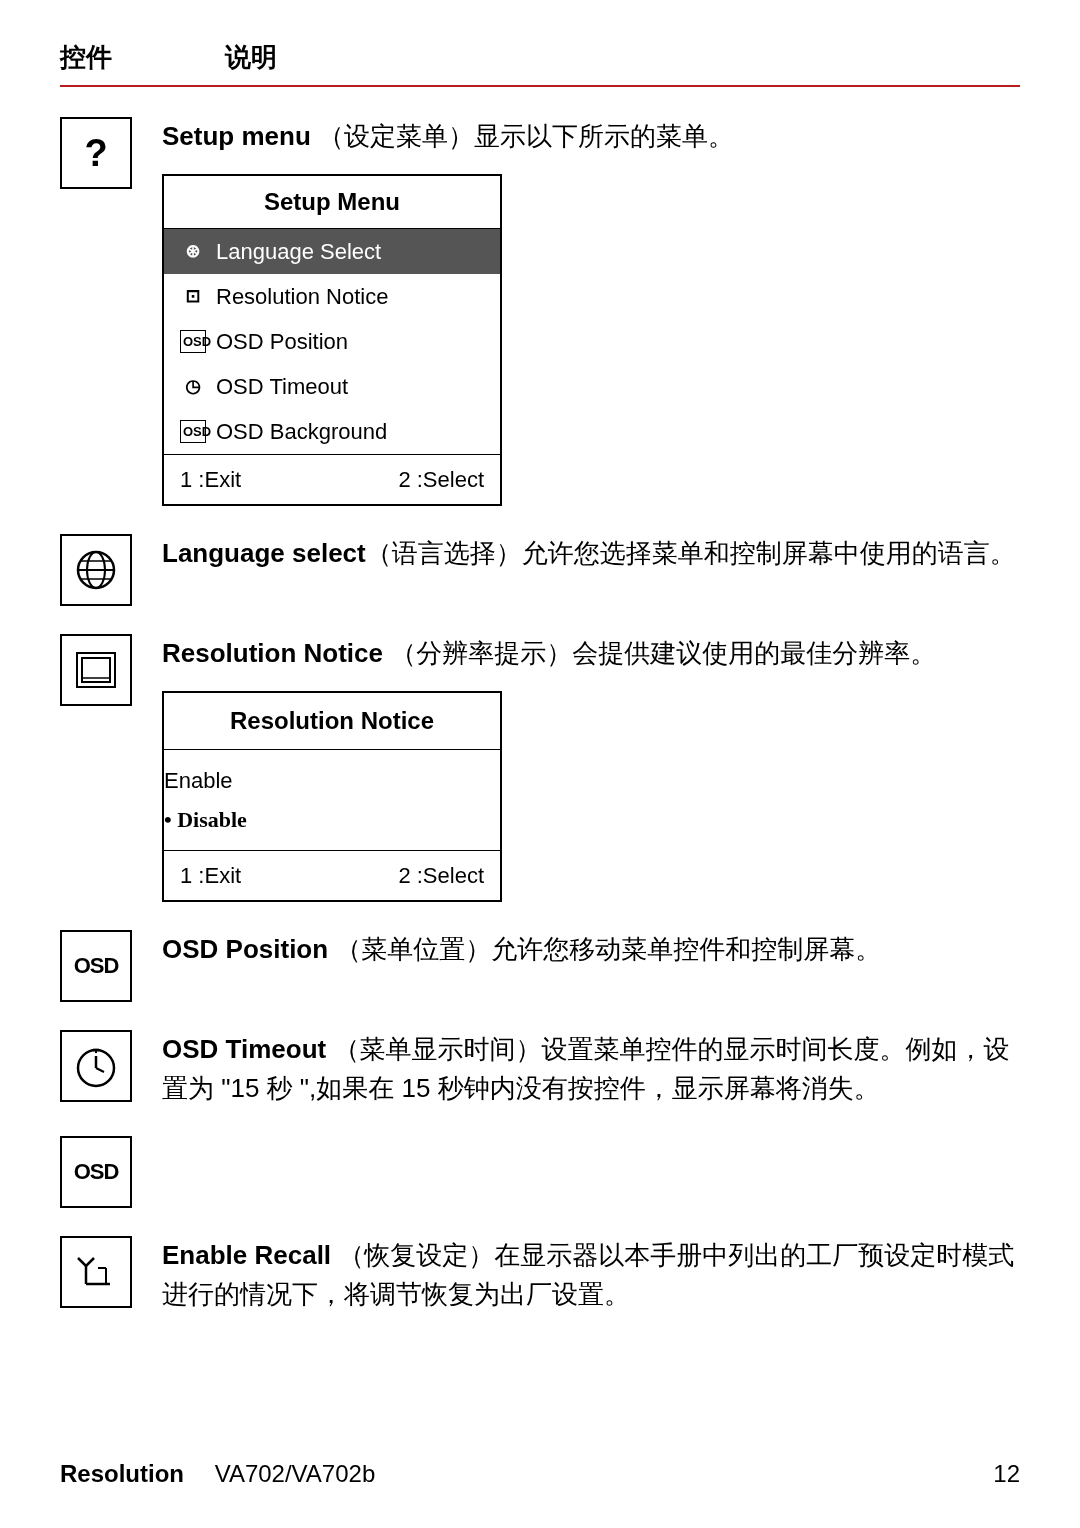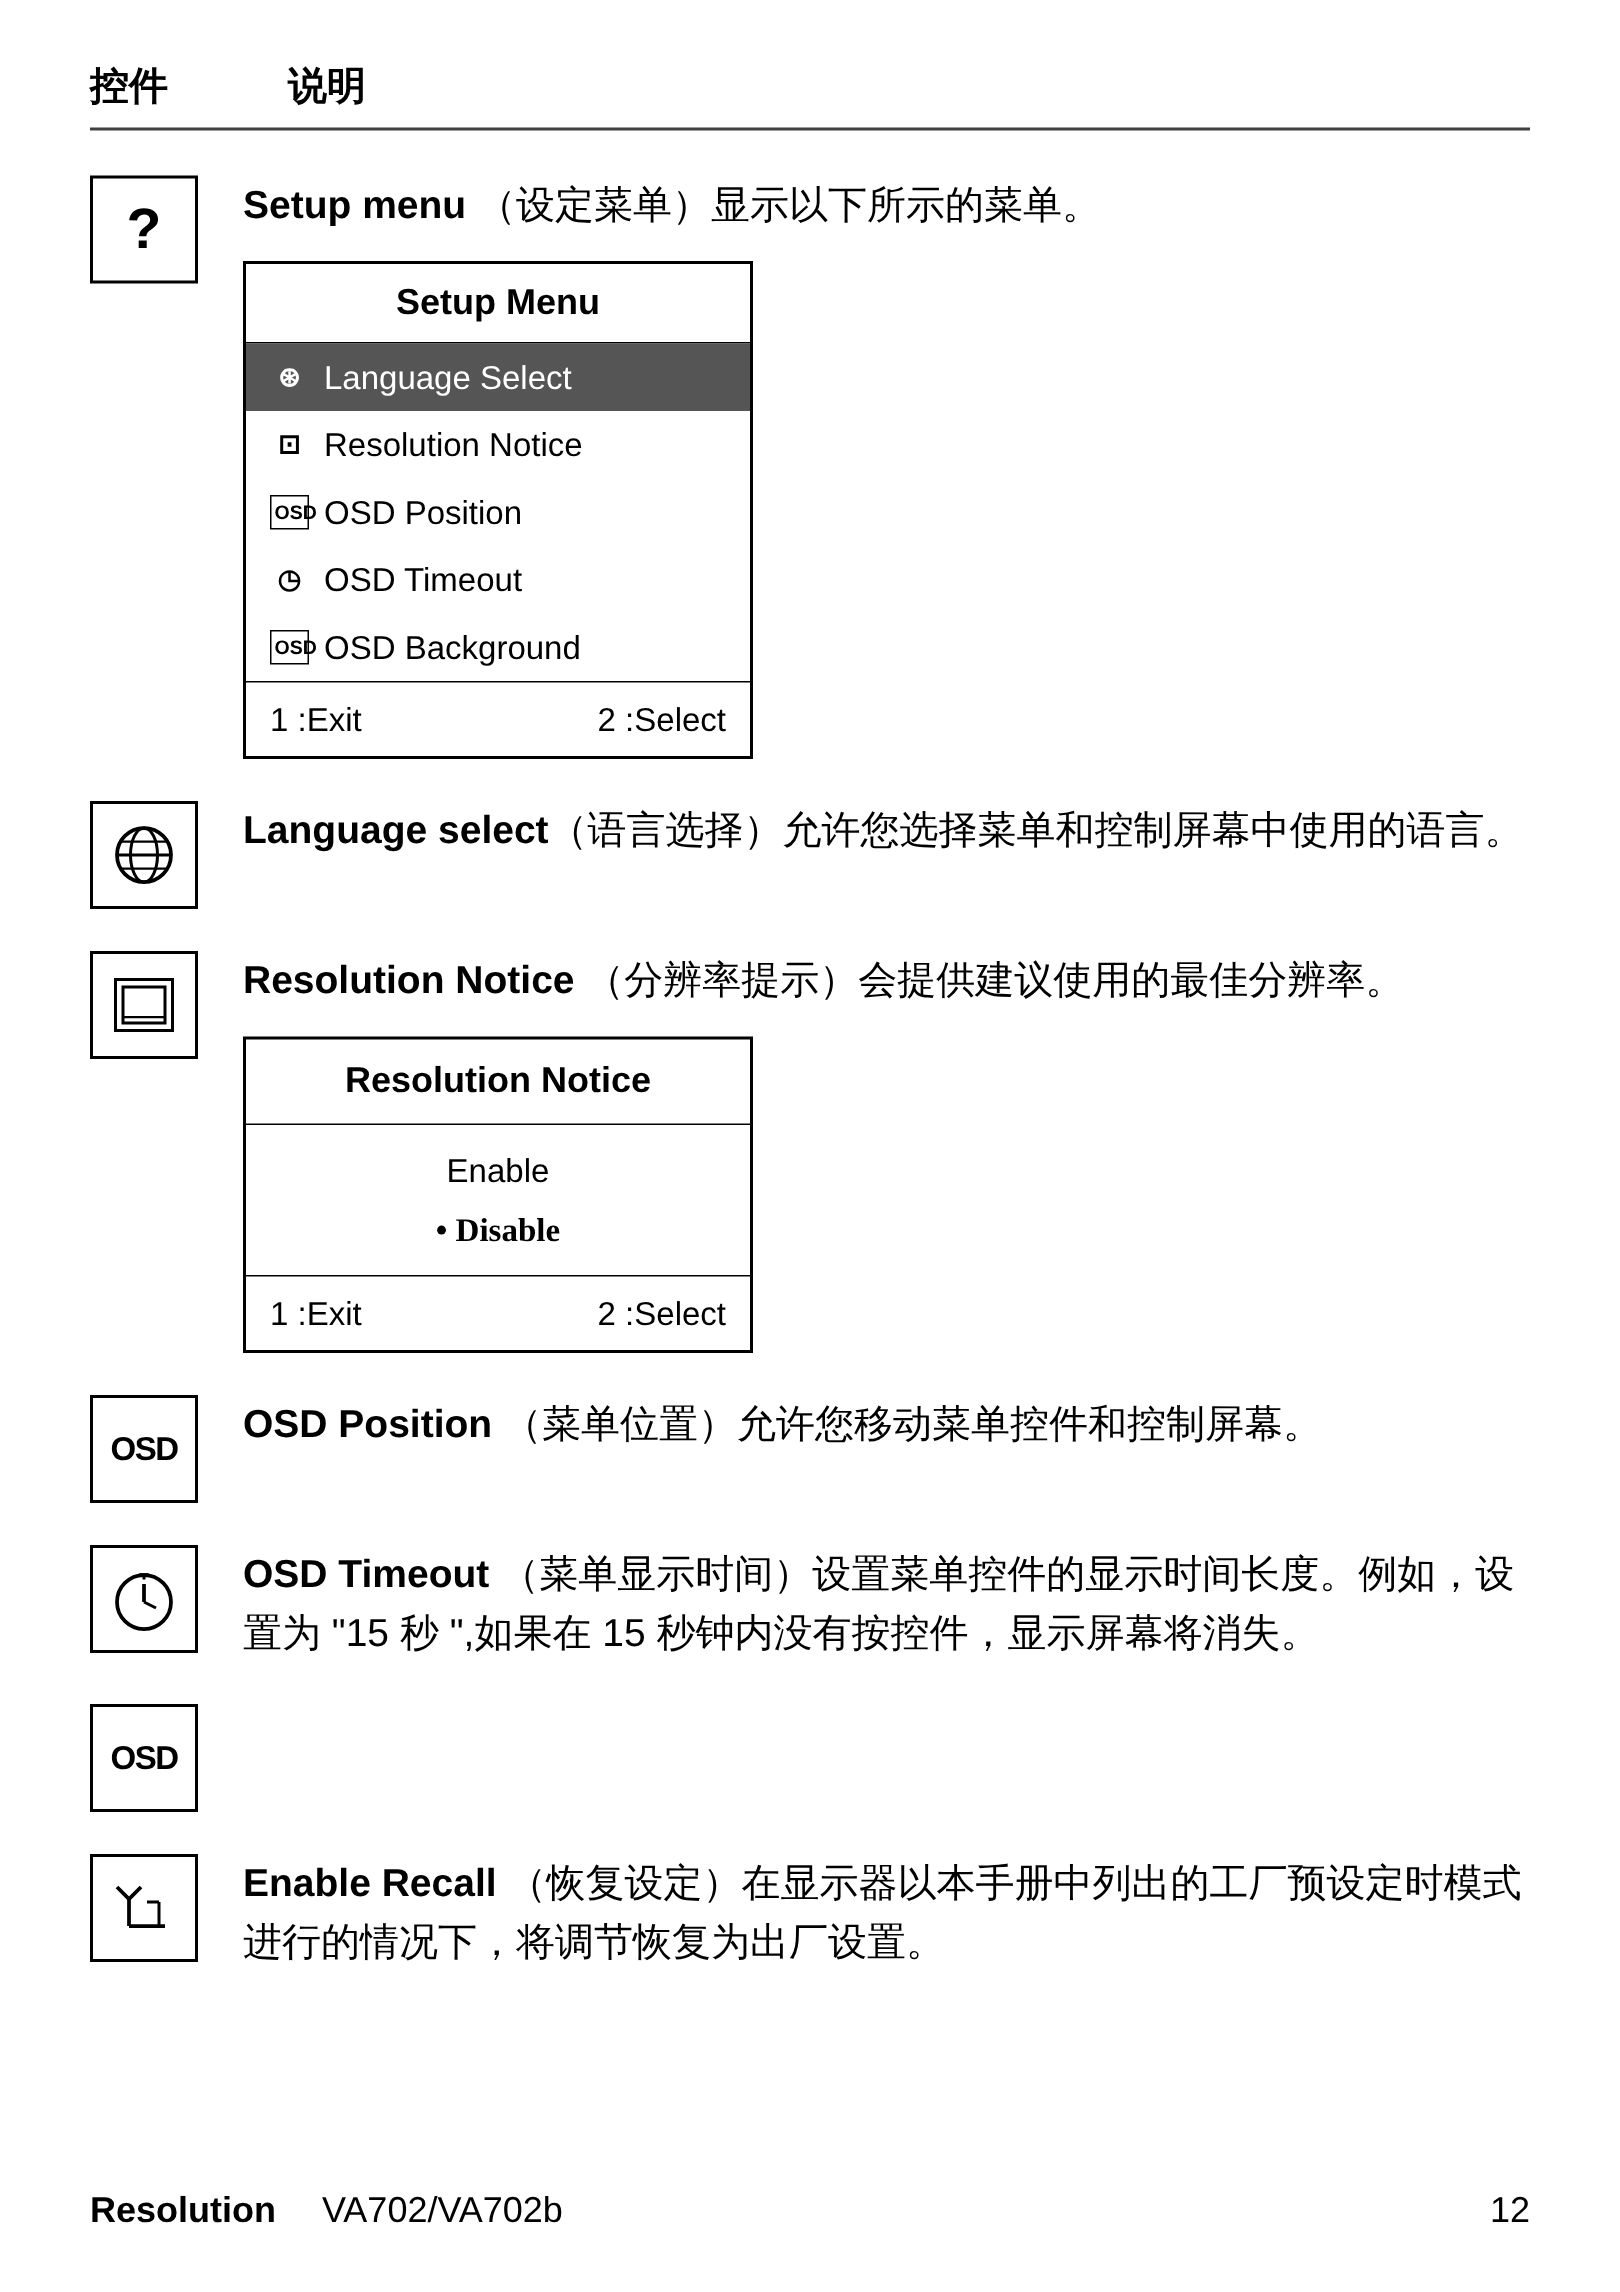--- a/index.html
+++ b/index.html
@@ -10,22 +10,22 @@
       min-height: 1528px;
       position: relative;
       padding: 40px 60px 60px 60px;
       font-size: 26px;
       color: #000;
     }
 
     
     .header-row {
       display: flex;
-      gap: 80px;
-      border-bottom: 2px solid #404040;
+      gap: 113px;
+      border-bottom: 2px solid #b91c1c;
       padding-bottom: 10px;
       margin-bottom: 30px;
     }
     .header-col {
       font-size: 26px;
       font-weight: bold;
     }
 
     
     .content-row {
@@ -106,21 +106,21 @@
     }
     .res-notice-header {
       text-align: center;
       font-weight: bold;
       border-bottom: 1px solid #000;
       padding: 10px 0;
       font-size: 24px;
     }
     .res-notice-body {
       padding: 14px 0;
-      text-align: center;
+      text-align: left;
       font-size: 22px;
     }
     .res-notice-body .enable-row {
       margin-bottom: 6px;
     }
     .res-notice-body .disable-row {
       font-weight: bold;
       font-family: Liberation Serif, serif;
     }
     .res-notice-footer {

